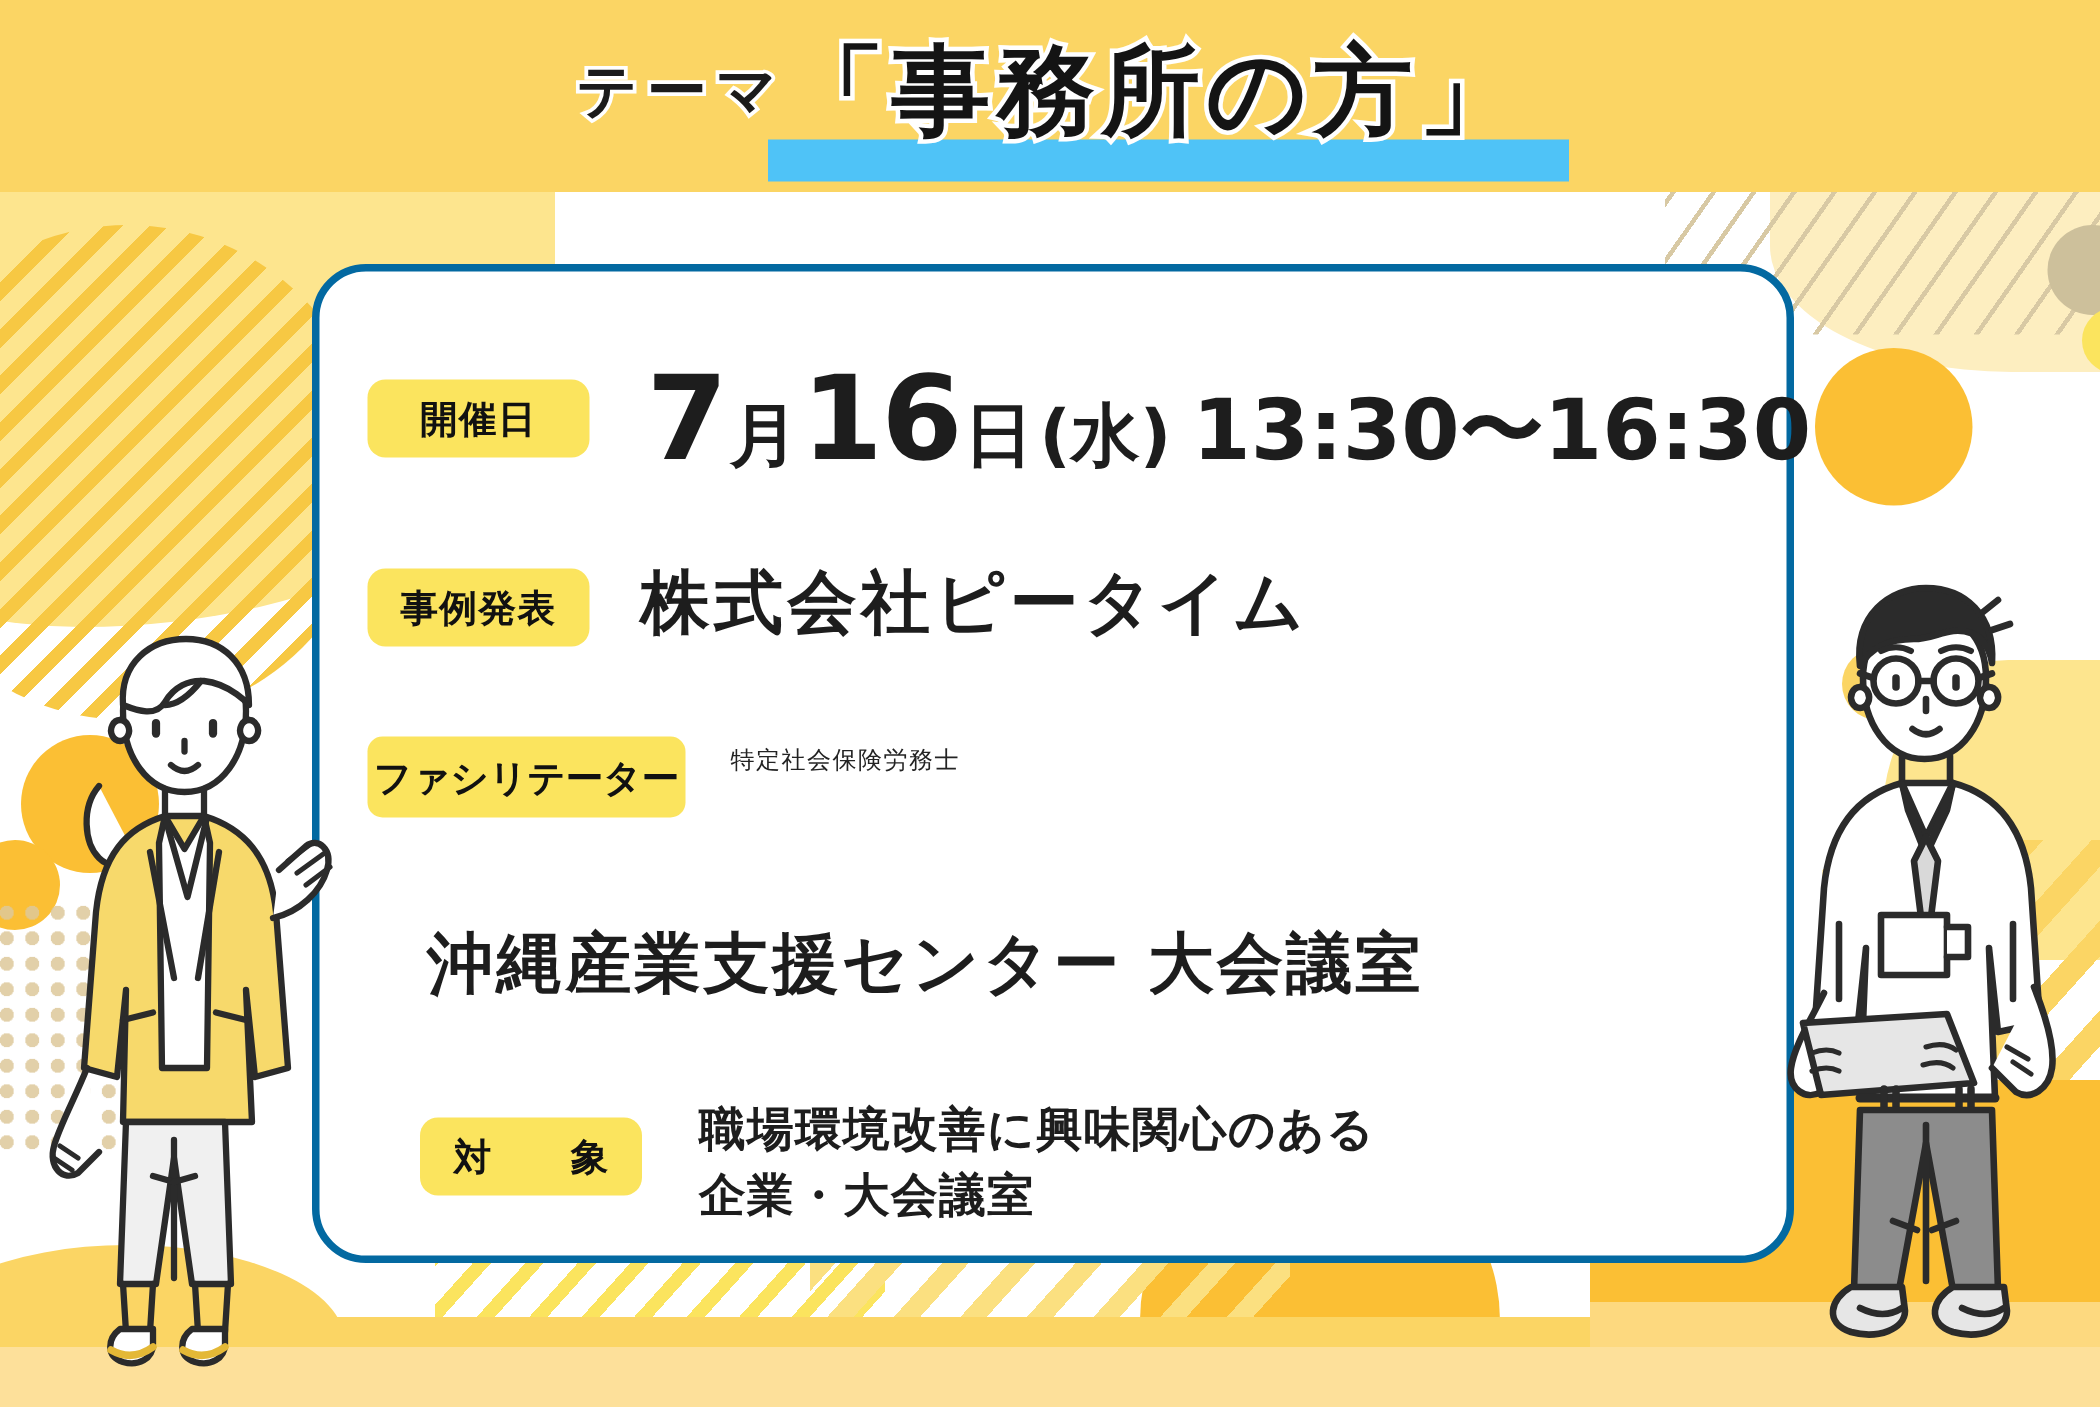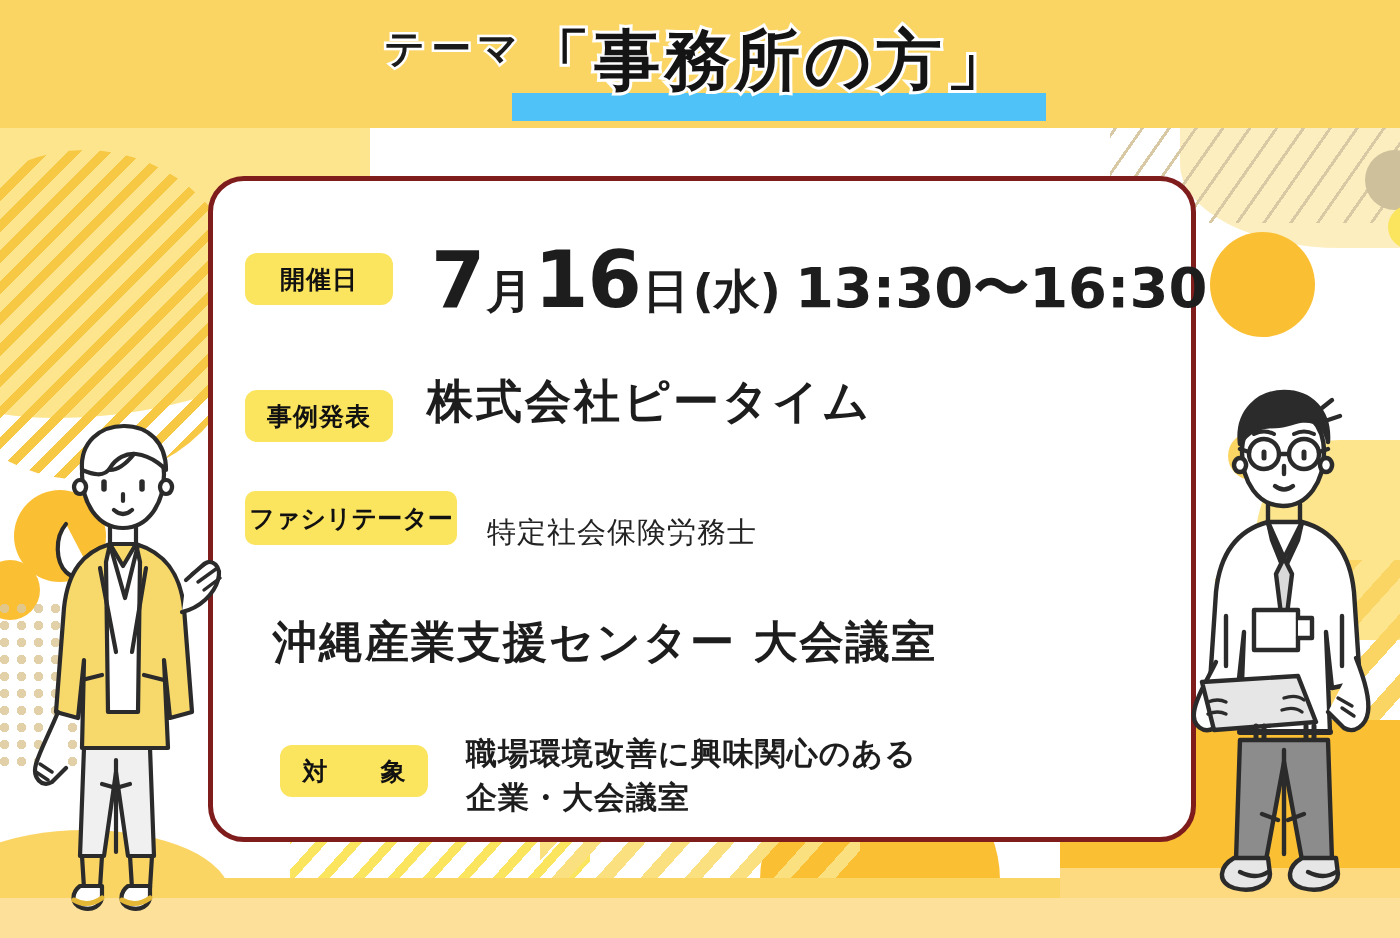--- a/index.html
+++ b/index.html
@@ -20,21 +20,21 @@
   .header-inner {
     position:absolute; left:0; top:0; width:1400px; height:128px;
     display:flex; align-items:center; justify-content:center;
   }
   .hl-bar {
     position:absolute; left:512px; top:93px; width:534px; height:28px;
     background:#4fc3f7; z-index:1;
   }
   .header-text {
     position:relative; z-index:2;
-    display:flex; align-items:flex-start; justify-content:center;
+    display:flex; align-items:center; justify-content:center;
     white-space:nowrap; line-height:1;
     padding-bottom:6px;
   }
   .hdr-small {
     font-size:40px; font-weight:700; color:#1b1b1b;
     letter-spacing:6px;
     -webkit-text-stroke:5px #ffffff; paint-order:stroke fill;
     font-family:"DejaVu Sans",sans-serif;
   }
   .hdr-big {
@@ -138,21 +138,21 @@
     background:#fdeec0; border-radius:0 0 0 70%;
   }
   .dot-gold-left-mid {
     left:-20px; top:560px; width:60px; height:60px;
     border-radius:50%; background:#fbbf34;
   }
 
   
   .card {
     position:absolute; left:208px; top:176px; width:988px; height:666px;
-    background:#ffffff; border:5px solid #7f1d1d;
+    background:#ffffff; border:5px solid #0369a1;
     border-radius:36px; z-index:20;
   }
   .rows { position:absolute; left:0; top:0; width:100%; height:100%; }
 
   .row { position:absolute; display:flex; align-items:flex-start; }
   .pill {
     background:#fbe45e; border-radius:12px;
     display:flex; align-items:center; justify-content:center;
     color:#111; font-weight:700;
     font-family:"DejaVu Sans",sans-serif;
@@ -168,34 +168,34 @@
   .row1 { left:32px; top:60px; }
   .row1 .pill { margin-top:12px; }
   .date-line { display:flex; align-items:baseline; margin-left:38px; line-height:1; white-space:nowrap; }
   .d-num { font-size:78px; font-weight:700; letter-spacing:-1px; }
   .d-unit { font-size:46px; font-weight:700; margin:0 2px 0 2px; }
   .d-dow  { font-size:46px; font-weight:600; margin-left:2px; }
   .d-time { font-size:56px; font-weight:600; margin-left:14px; letter-spacing:0px; }
 
   
   .row2 { left:32px; top:190px; }
-  .row2 .pill { margin-top:19px; }
+  .row2 .pill { margin-top:8px; }
   .v-company { font-size:46px; font-weight:700; margin-left:34px; letter-spacing:3px; white-space:nowrap; }
 
   
   .row3 { left:32px; top:310px; }
   .row3 .pill { margin-top:0;border-radius:10px; }
   .fac-block { margin-left:30px; }
   .v-person { font-size:40px; font-weight:600; letter-spacing:3px; white-space:nowrap; }
-  .v-qual { font-size:29px; font-weight:500; margin-top:22px; letter-spacing:1px; color:#232323; white-space:nowrap; }
+  .v-qual { font-size:16px; font-weight:500; margin-top:6px; letter-spacing:1px; color:#232323; white-space:nowrap; }
 
   
   .row4 { left:32px; top:432px; }
   .row4 .pill { margin-top:8px; }
-  .v-venue { font-size:44px; font-weight:700; margin-left:28px; letter-spacing:2px; white-space:nowrap; }
+  .v-venue { font-size:44px; font-weight:700; margin-left:40px; letter-spacing:2px; white-space:nowrap; }
 
   
   .row5 { left:32px; top:550px; }
   .row5 .pill { margin-top:14px;margin-left:35px; }
   .tgt-block { margin-left:38px; }
   .v-target { font-size:31px; font-weight:600; letter-spacing:1px; line-height:1.42; white-space:nowrap; }
 
   
   .badge {
     position:absolute; left:916px; top:340px; width:262px; height:262px;

